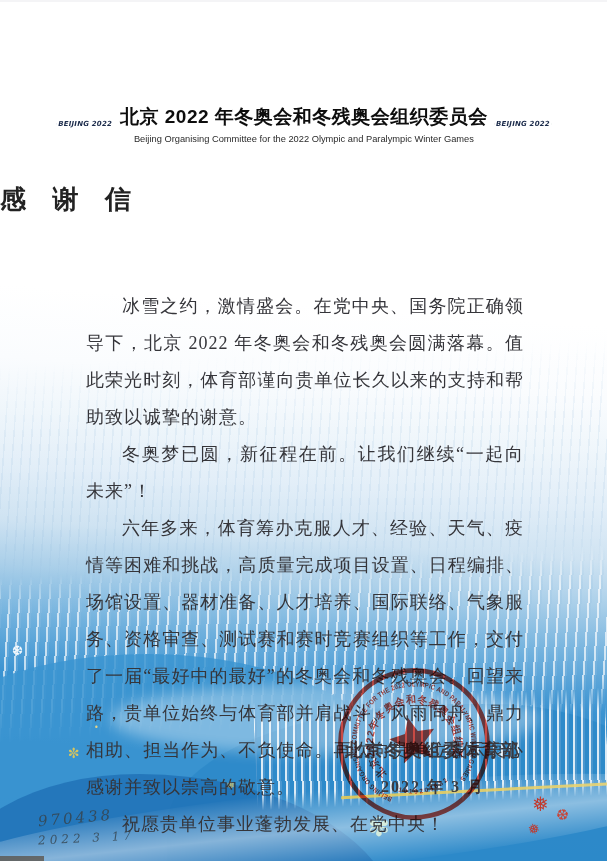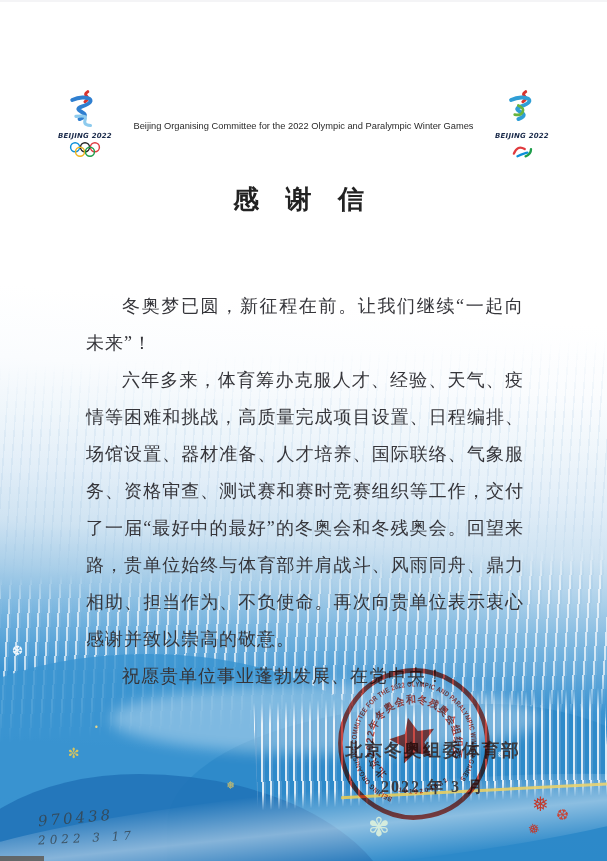--- a/index.html
+++ b/index.html
@@ -66,30 +66,30 @@
   .fl-3 { top:778px; left:226px; font-size:11px; color:#cfc06a; }
   .fl-4 { top:722px; left:94px;  font-size:8px;  color:#e4d489; }
   .fl-5 { top:812px; left:368px; font-size:26px; color:#d9efdd; opacity:.95; }
   .fl-6 { top:792px; left:532px; font-size:20px; color:#c23a2d; }
   .fl-7 { top:806px; left:556px; font-size:15px; color:#c84437; transform:rotate(20deg); }
   .fl-8 { top:820px; left:528px; font-size:14px; color:#bd3a30; transform:rotate(-15deg); }
   .fl-9 { top:748px; left:497px; font-size:10px; color:rgba(255,255,255,.8); }
   
   .header { position:absolute; top:80px; left:56px; right:56px; height:84px; z-index:3;
             display:flex; align-items:center; justify-content:space-between; }
-  .logo { width:58px; display:flex; flex-direction:column; align-items:center; gap:1px; }
+  .logo { width:58px; display:flex; flex-direction:row; align-items:center; gap:1px; }
   .logo-wordmark { font-family:"DejaVu Sans",sans-serif; font-style:italic; font-weight:bold;
                    font-size:7px; color:#1a2a4a; letter-spacing:.2px; white-space:nowrap; }
   .org-block { flex:1; text-align:center; padding:0 6px; }
   .org-cn { font-family:"Liberation Sans","DejaVu Sans",sans-serif; font-weight:700;
             font-size:19px; color:#0d0d0d; letter-spacing:.5px; white-space:nowrap; }
   .org-en { font-family:"Liberation Sans","DejaVu Sans",sans-serif; font-size:9.3px;
             color:#2a2a2a; margin-top:4px; white-space:nowrap; }
   
-  .title { position:absolute; top:180px; left:0; right:0; z-index:3; text-align:center;
+  .title { position:absolute; top:180px; left:0; right:0; z-index:3; text-align:left;
            font-size:26px; font-weight:700; color:#222; letter-spacing:10px; }
   .salutation { position:absolute; top:249px; left:86px; z-index:3;
                 font-size:19px; font-weight:700; color:#2c2c2c; letter-spacing:1px; }
   .body-text { position:absolute; top:286px; left:86px; width:438px; z-index:3;
                font-size:18px; color:#35353a; letter-spacing:1px; }
   .body-text p { text-indent:2em; text-align:justify; line-height:37px; margin:0; }
   
   .signature { position:absolute; top:736px; left:298px; width:270px; z-index:3;
                text-align:center; color:#3a3a40; }
   .sig-org  { font-size:17.5px; font-weight:700; letter-spacing:2px; }
@@ -145,40 +145,42 @@
       <span class="logo-wordmark">BEIJING 2022</span>
       <svg viewBox="0 0 46 20" width="42" height="18">
         <circle cx="12" cy="7" r="5" fill="none" stroke="#0b8ed8" stroke-width="1.6"></circle>
         <circle cx="23" cy="7" r="5" fill="none" stroke="#222" stroke-width="1.6"></circle>
         <circle cx="34" cy="7" r="5" fill="none" stroke="#e03a3e" stroke-width="1.6"></circle>
         <circle cx="17.5" cy="12" r="5" fill="none" stroke="#f0b51f" stroke-width="1.6"></circle>
         <circle cx="28.5" cy="12" r="5" fill="none" stroke="#1f9e4b" stroke-width="1.6"></circle>
       </svg>
     </div>
     <div class="org-block">
+      <div class="org-cn">北京 2022 年冬奥会和冬残奥会组织委员会</div>
       <div class="org-en">Beijing Organising Committee for the 2022 Olympic and Paralympic Winter Games</div>
     </div>
     <div class="logo">
       <svg viewBox="0 0 60 46" width="56" height="42">
         <path d="M34,3 C27,7 39,9 31,14" stroke="#d8342e" stroke-width="3.4" fill="none" stroke-linecap="round"></path>
         <path d="M18,12 C34,5 48,13 29,19 C14,24 44,26 26,33" stroke="#2f9ed6" stroke-width="4.2" fill="none" stroke-linecap="round"></path>
         <path d="M26,18 C36,22 30,30 22,28" stroke="#69b43e" stroke-width="3" fill="none" stroke-linecap="round"></path>
       </svg>
       <span class="logo-wordmark">BEIJING 2022</span>
       <svg viewBox="0 0 46 20" width="42" height="18">
         <path d="M14,14 Q18,4 26,9" stroke="#e03a3e" stroke-width="2.6" fill="none" stroke-linecap="round"></path>
         <path d="M18,17 Q27,13 29,13" stroke="#0b8ed8" stroke-width="2.6" fill="none" stroke-linecap="round"></path>
         <path d="M27,17 Q33,15 33,9" stroke="#1f9e4b" stroke-width="2.6" fill="none" stroke-linecap="round"></path>
       </svg>
     </div>
   </div>
 
   <div class="title">感 谢 信</div>
 
   <div class="body-text">
+    <p>冰雪之约，激情盛会。在党中央、国务院正确领导下，北京 2022 年冬奥会和冬残奥会圆满落幕。值此荣光时刻，体育部谨向贵单位长久以来的支持和帮助致以诚挚的谢意。</p>
     <p>冬奥梦已圆，新征程在前。让我们继续“一起向未来”！</p>
     <p>六年多来，体育筹办克服人才、经验、天气、疫情等困难和挑战，高质量完成项目设置、日程编排、场馆设置、器材准备、人才培养、国际联络、气象服务、资格审查、测试赛和赛时竞赛组织等工作，交付了一届“最好中的最好”的冬奥会和冬残奥会。回望来路，贵单位始终与体育部并肩战斗、风雨同舟、鼎力相助、担当作为、不负使命。再次向贵单位表示衷心感谢并致以崇高的敬意。</p>
     <p>祝愿贵单位事业蓬勃发展、在党中央！</p>
   </div>
 
   <div class="signature">
     <div class="sig-org">北京冬奥组委体育部</div>
     <div class="sig-date">2022 年 3 月</div>
   </div>
 

